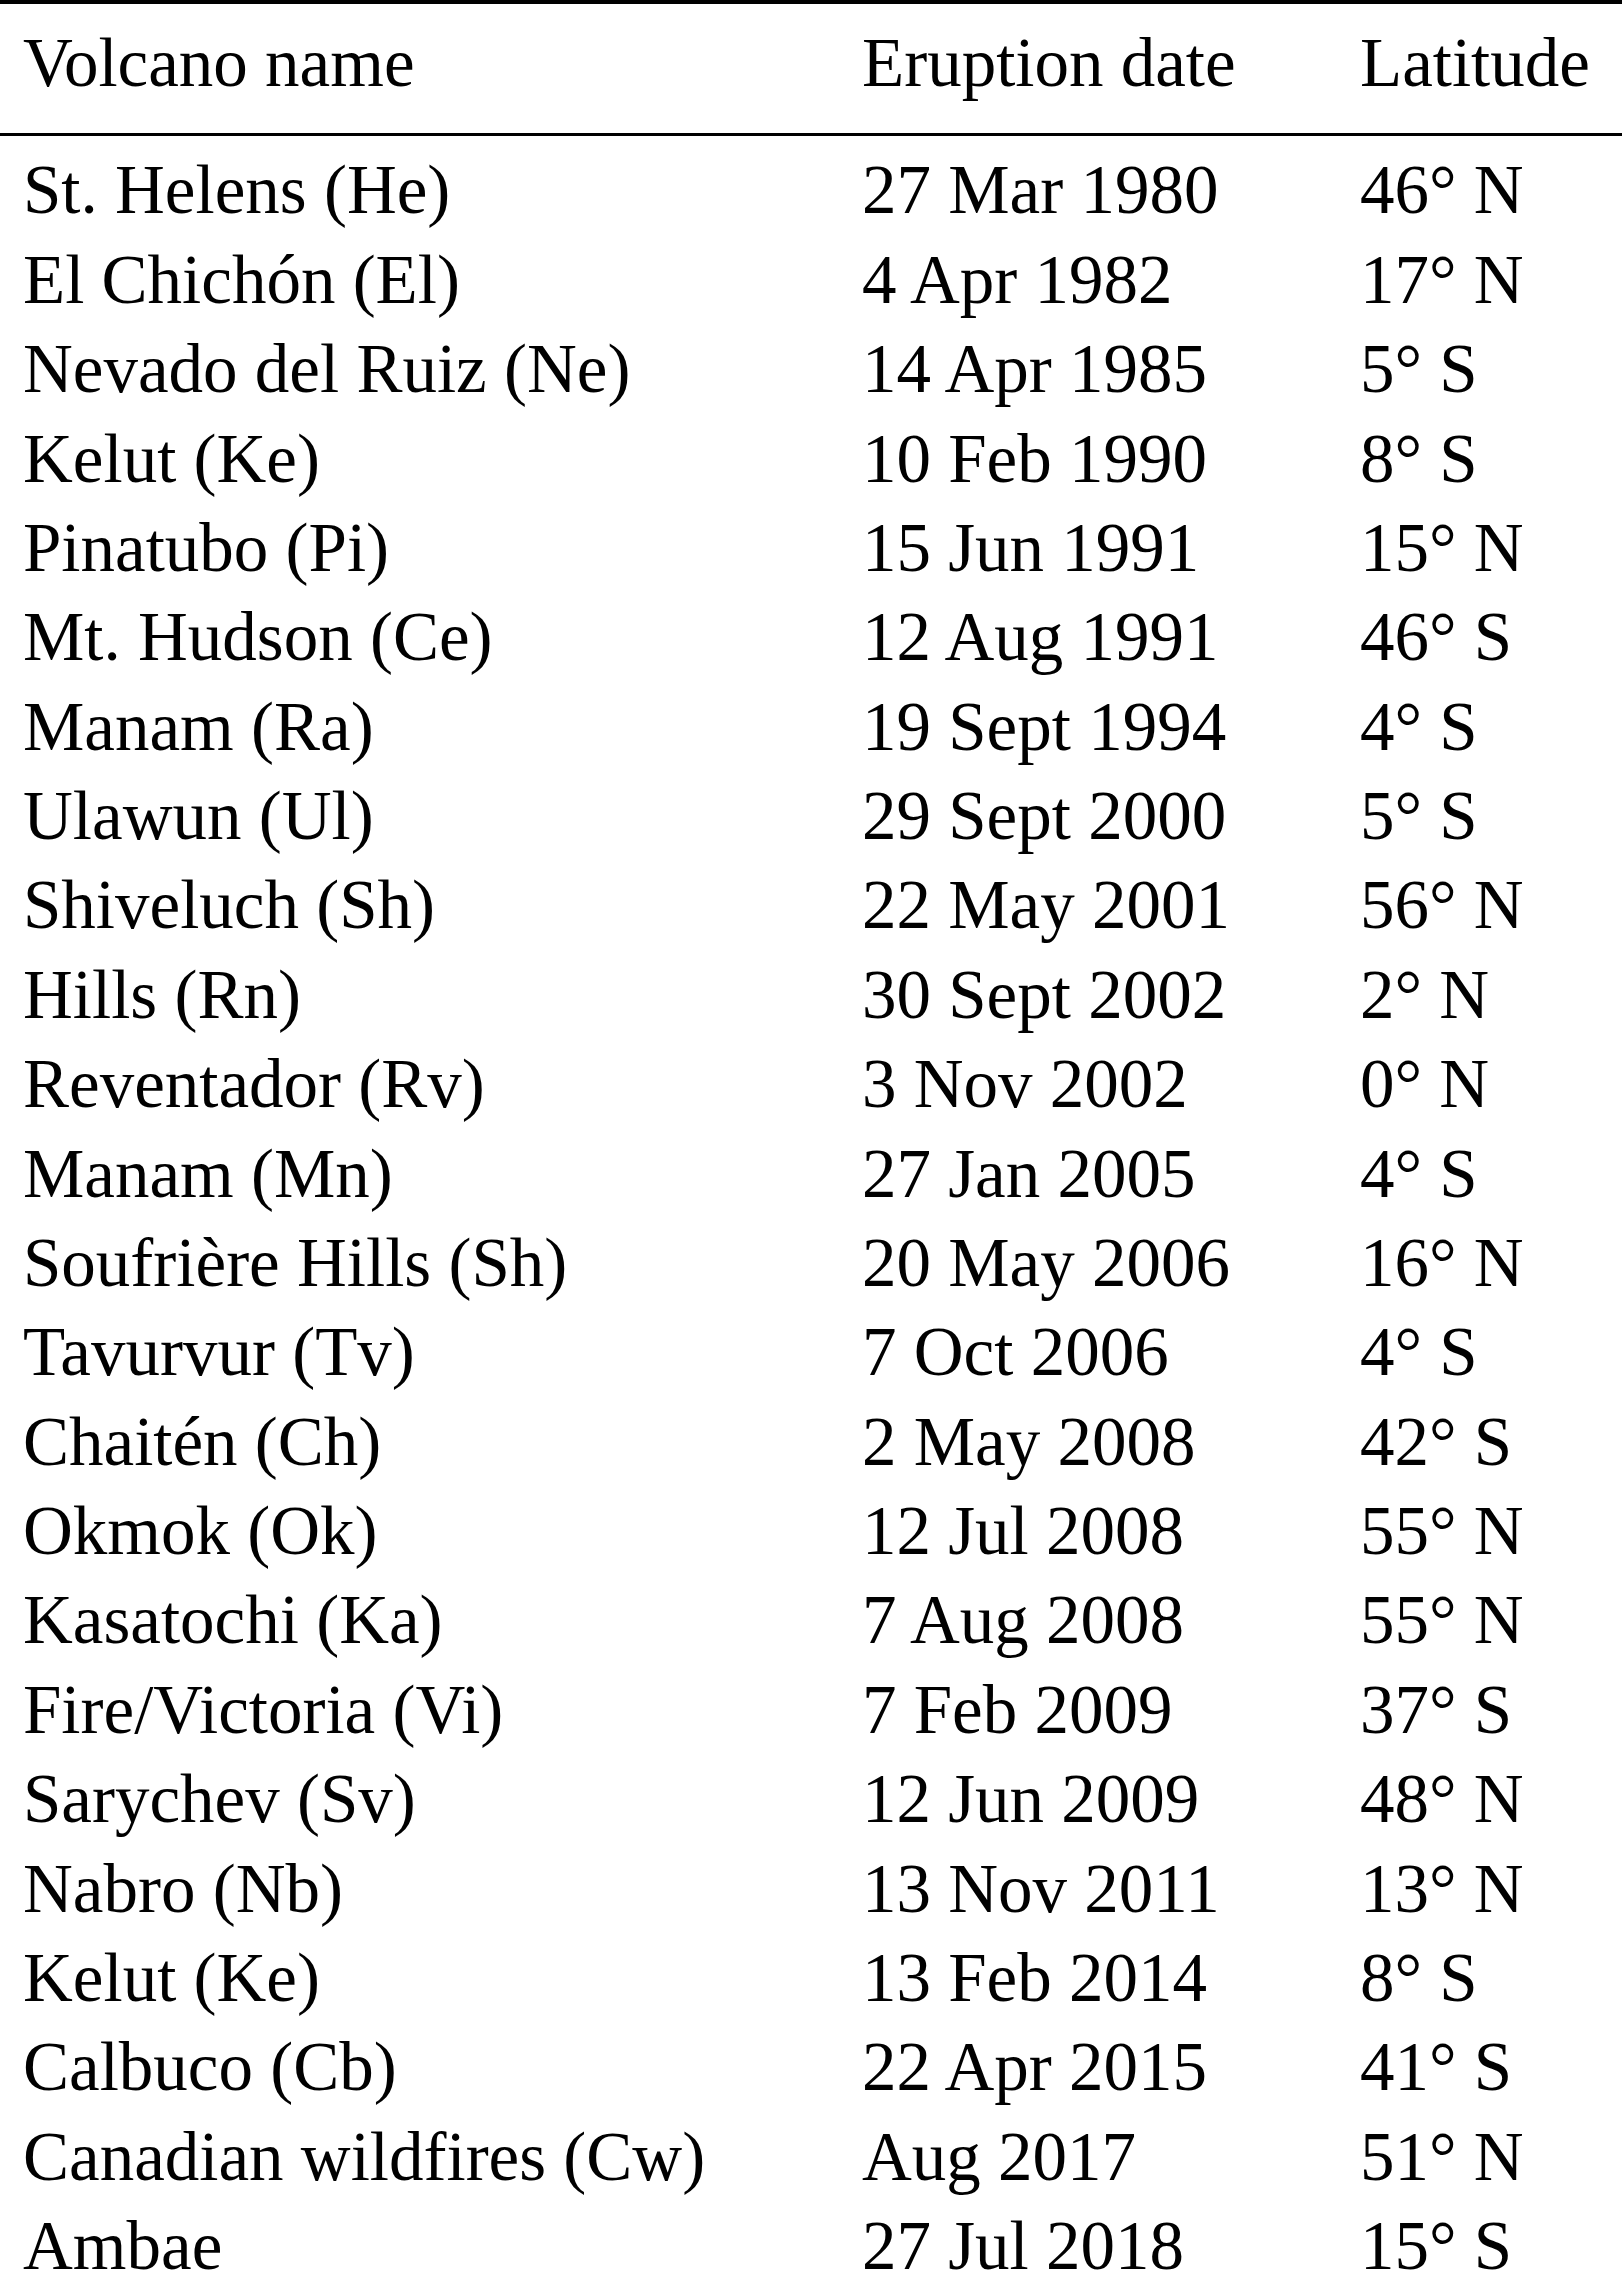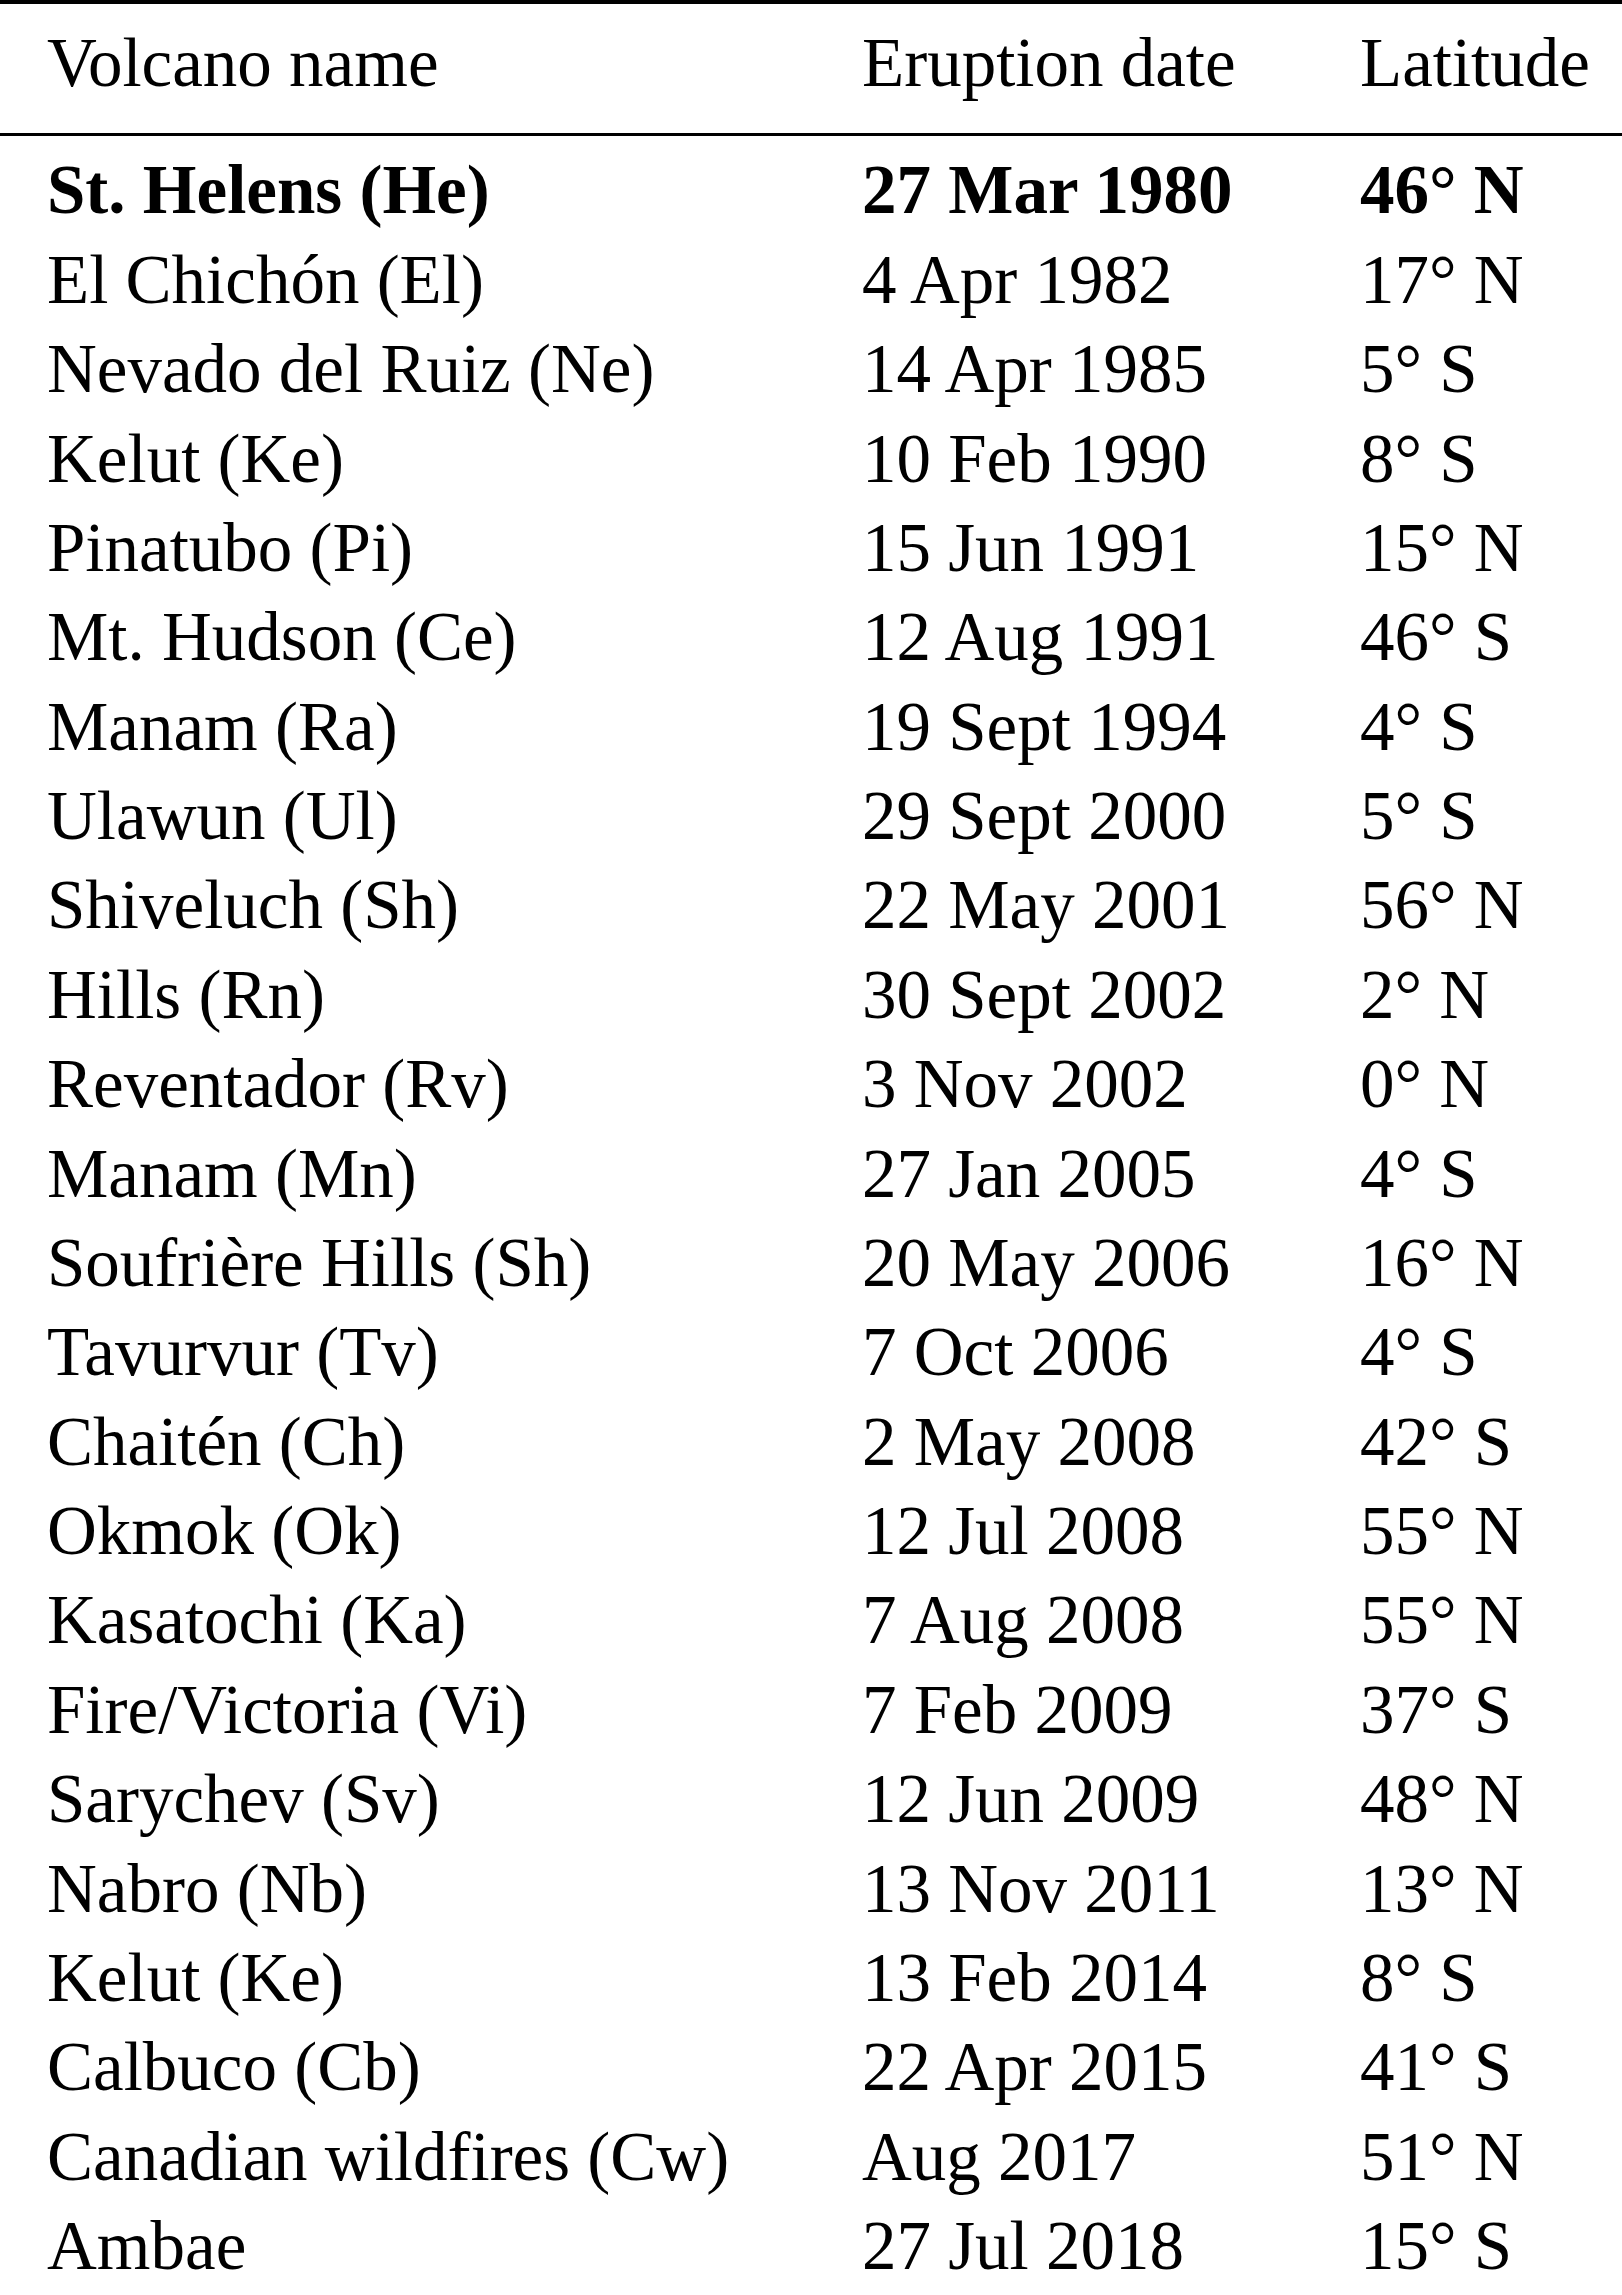--- a/index.html
+++ b/index.html
@@ -35,22 +35,22 @@
     padding: 25px 0 35px 0;
     border-bottom: 3.9px solid #000000;
   }
   tbody td {
     text-align: left;
     vertical-align: baseline;
     padding: 10.2px 0;
     white-space: nowrap;
     overflow: hidden;
   }
-  th.name-col, td.name-col { padding-left: 47px; }
-  tbody tr:first-child td { padding-top: 20.4px; font-weight: bold; }
+  th.name-col, td.name-col { padding-left: 23px; }
+  tbody tr:first-child td { padding-top: 20.4px; }
   tbody tr:last-child td  { padding-bottom: 46px; }
 </style>
 </head>
 <body>
 
 <div class="page">
   <table class="volcano-table">
     <colgroup>
       <col class="c-name">
       <col class="c-date">

